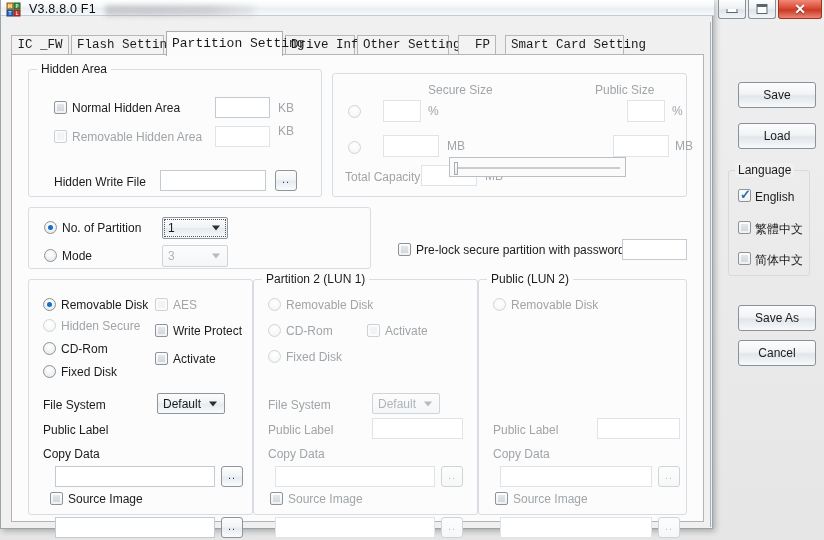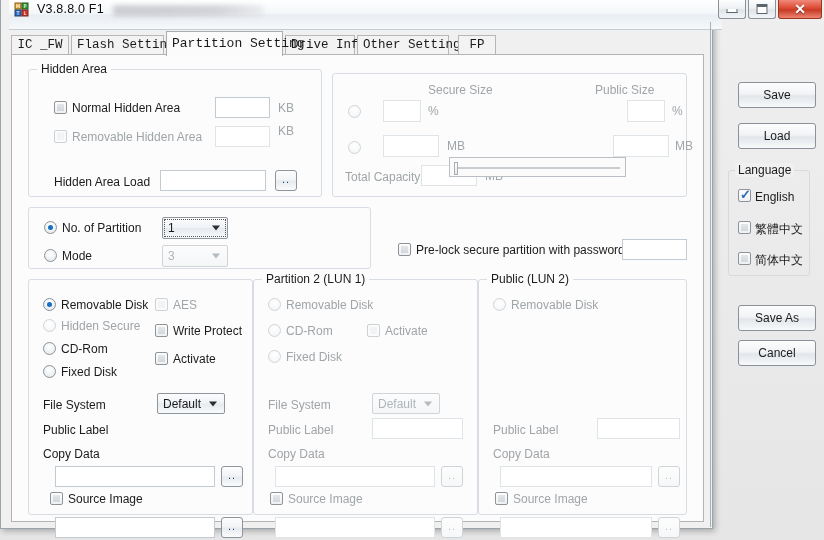--- a/index.html
+++ b/index.html
@@ -19,21 +19,21 @@
   #window {
     position: absolute;
     left: 0; top: 0;
     width: 713px; height: 529px;
     background: #f0f0f0;
     border: 1px solid #9aa4ab;
     border-top: none;
     box-shadow: 2px 2px 6px rgba(0,0,0,.28);
   }
   #titlebar {
-    position: absolute; left:8px; top:0; width: 713px; height: 30px;
+    position: absolute; left:0; top:0; width: 713px; height: 16px;
     background: linear-gradient(180deg,#ffffff 0%, #f3f6f9 48%, #e9eef3 52%, #f6f8fa 100%);
     border-bottom: 1px solid #c4ccd2;
   }
   #app-icon {
     position: absolute; left: 5px; top: 2px; width: 17px; height: 17px;
   }
   #title-text {
     position: absolute; left: 28px; top: 2px;
     font-size: 12.5px; color: #0d0d0d; letter-spacing: .2px;
     white-space: nowrap;
@@ -262,39 +262,40 @@
     <div id="title-text">V3.8.8.0 F1</div>
     <div id="title-redacted"></div>
   </div>
 
   <div id="tabstrip">
       <div class="tab" style="left: 0px; width: 58px;">IC _FW</div>
       <div class="tab" style="left: 60px; width: 93px;">Flash Setting</div>
       <div class="tab active" style="left: 155px; width: 117px;">Partition Setting</div>
       <div class="tab" style="left: 274px; width: 70px;">Drive Info</div>
       <div class="tab" style="left: 346px; width: 92px;">Other Setting</div>
-      <div class="tab" style="left: 447px; width: 38px;">FP</div>
+      <div class="tab" style="left: 447px; width: 38px; text-align: right;">FP</div>
+      <div class="tab" style="left: 494px; width: 119px;">Smart Card Setting</div>
     </div>
 
   <div id="tabpage">
 
     <div class="group" style="left:16px; top:14px; width:294px; height:128px;padding-left:44px;">
       <div class="legend">Hidden Area</div>
 
       <div class="chk inner" style="left:25px; top:31px;"></div>
       <div class="lbl" style="left:43px; top:31px;">Normal Hidden Area</div>
       <div class="tbox" style="left:186px; top:27px; width:55px; height:21px;"></div>
       <div class="unit" style="left:249px; top:31px;">KB</div>
 
       <div class="chk inner dim" style="left:25px; top:60px;"></div>
       <div class="lbl dim" style="left:43px; top:60px;">Removable Hidden Area</div>
       <div class="tbox dim" style="left:186px; top:56px; width:55px; height:21px;"></div>
       <div class="unit" style="left:249px; top:54px;">KB</div>
 
-      <div class="lbl" style="left:25px; top:105px;">Hidden Area Load</div>
+      <div class="lbl" style="left:25px; top:105px;">Hidden Write File</div>
       <div class="tbox" style="left:131px; top:100px; width:106px; height:21px;"></div>
       <div class="browse" style="left:246px; top:100px;">..</div>
     </div>
 
     <div class="group dim" style="left:320px; top:18px; width:355px; height:124px;">
       <div class="lbl dim" style="left:95px; top:9px;">Secure Size</div>
       <div class="lbl dim" style="left:262px; top:9px;">Public Size</div>
 
       <div class="radio dim" style="left:15px; top:31px;"></div>
       <div class="tbox dim" style="left:50px; top:26px; width:38px; height:22px;"></div>

